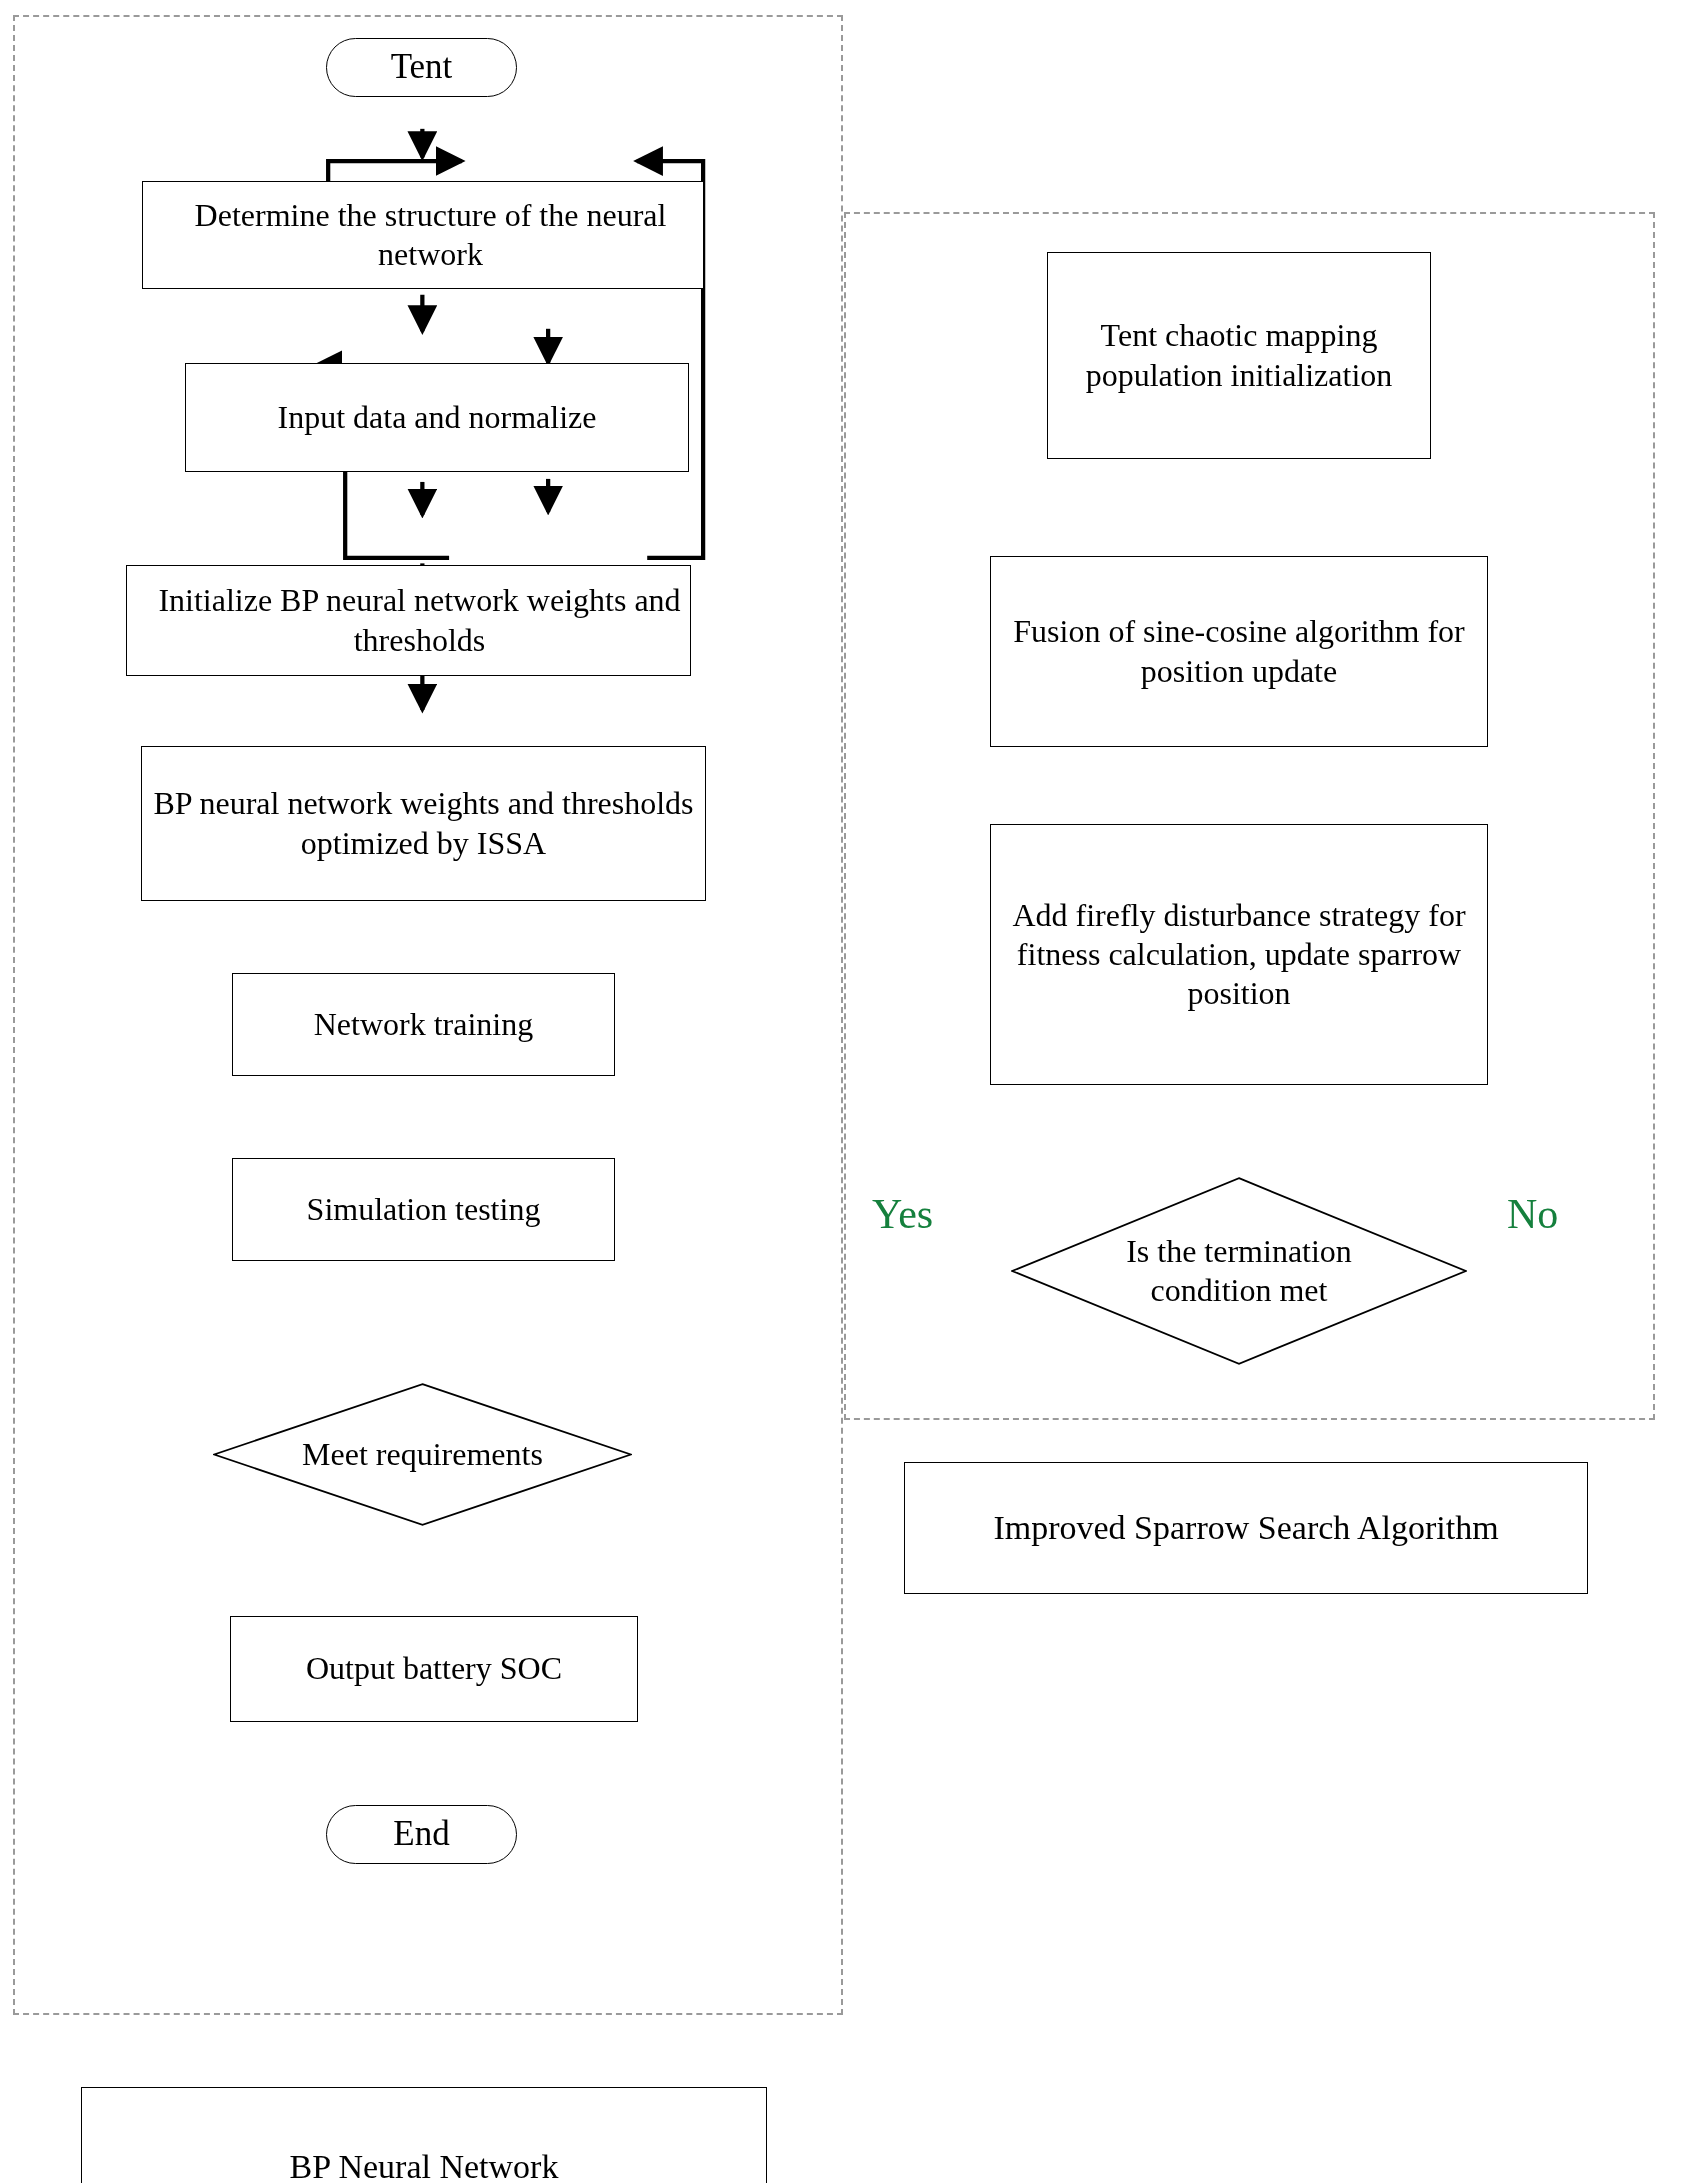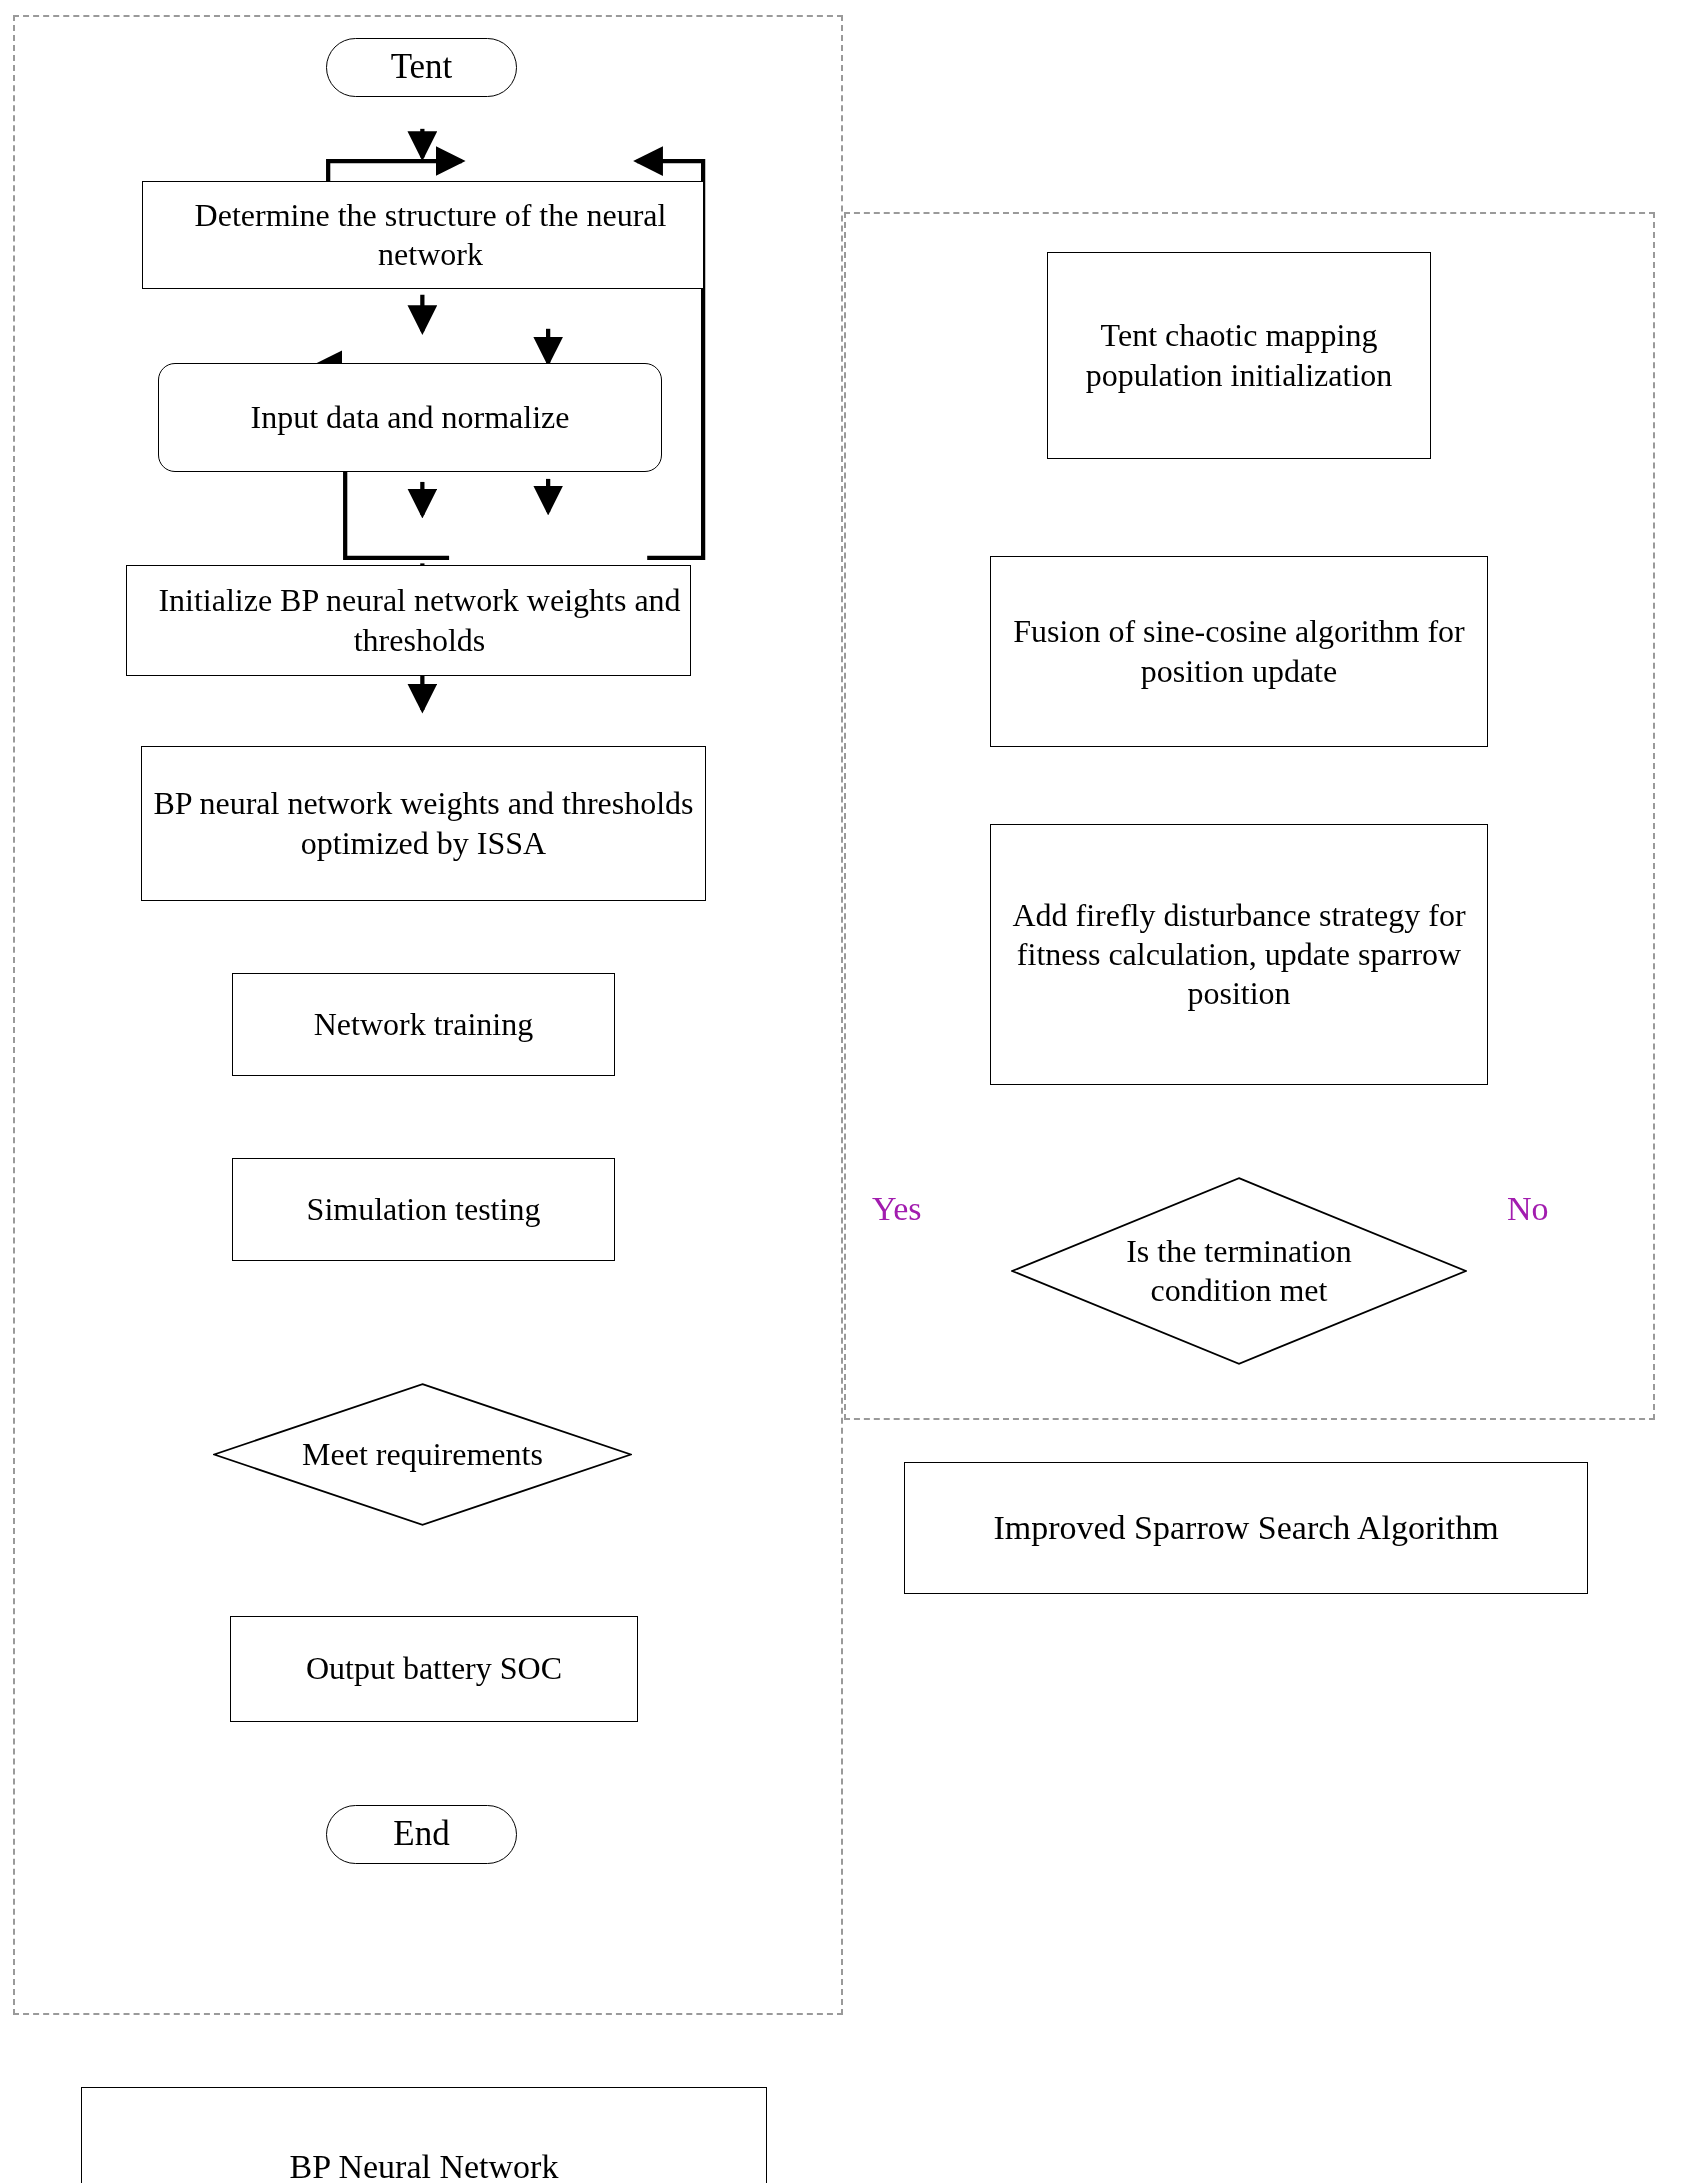--- a/index.html
+++ b/index.html
@@ -65,23 +65,23 @@
   .diamond-wrap svg {
     position: absolute;
     left: 0;
     top: 0;
     width: 100%;
     height: 100%;
     z-index: 1;
   }
   .edge-label {
     position: absolute;
-    color: #a21caf;
-    font-family: "Liberation Serif", "DejaVu Serif", serif;
-    font-size: 34px;
+    color: #15803d;
+    font-family: "Liberation Serif", "DejaVu Serif", serif;
+    font-size: 42px;
     z-index: 4;
     white-space: nowrap;
   }
   .group-box {
     position: absolute;
     box-sizing: border-box;
     border: 2.4px dashed #9a9a9a;
     background: transparent;
     z-index: 1;
   }
@@ -146,21 +146,21 @@
       <path d="M 739 918 L 568 918 L 568 601 L 520 601" marker-end="url(#arrowhead)"></path>
 
       <path d="M 1065 918 L 1157 918 L 1157 265 L 1048 265" marker-end="url(#arrowhead)"></path>
     </g>
   </svg>
 
   <div class="node terminator" style="left:326px; top:38px; width:191px; height:59px; font-size:35px;">Tent</div>
 
   <div class="node" style="left:142px; top:181px; width:562px; height:108px;padding-left:21px;">Determine the structure of the neural network</div>
 
-  <div class="node" style="left:158px; top:363px; width:504px; height:109px;border-radius:17px;">Input data and normalize</div>
+  <div class="node" style="left:185px; top:363px; width:504px; height:109px;">Input data and normalize</div>
 
   <div class="node" style="left:126px; top:565px; width:565px; height:111px;padding-left:28px;">Initialize BP neural network weights and thresholds</div>
 
   <div class="node" style="left:141px; top:746px; width:565px; height:155px;">BP neural network weights and thresholds optimized by ISSA</div>
 
   <div class="node" style="left:232px; top:973px; width:383px; height:103px;">Network training</div>
 
   <div class="node" style="left:232px; top:1158px; width:383px; height:103px;">Simulation testing</div>
 
   <div class="diamond-wrap" style="left:213px; top:1383px; width:419px; height:143px;">

